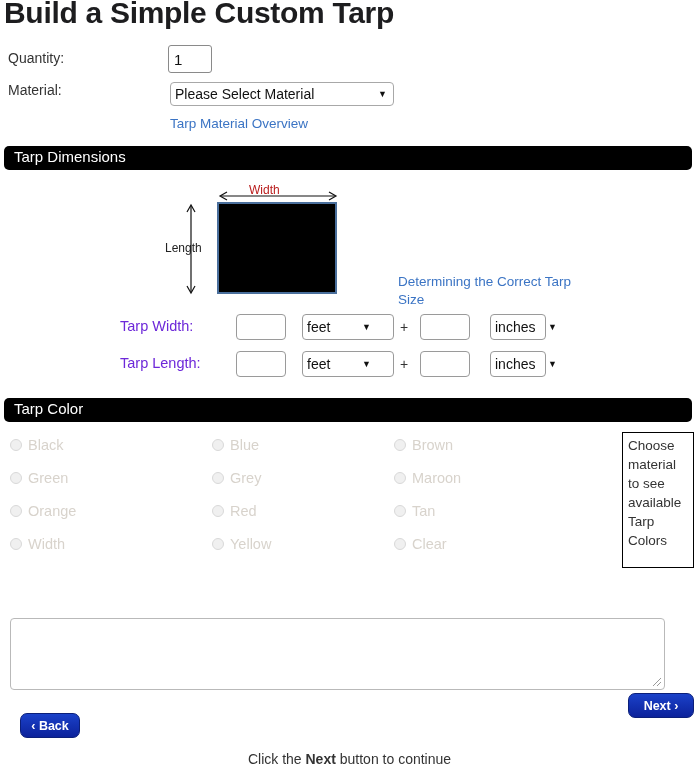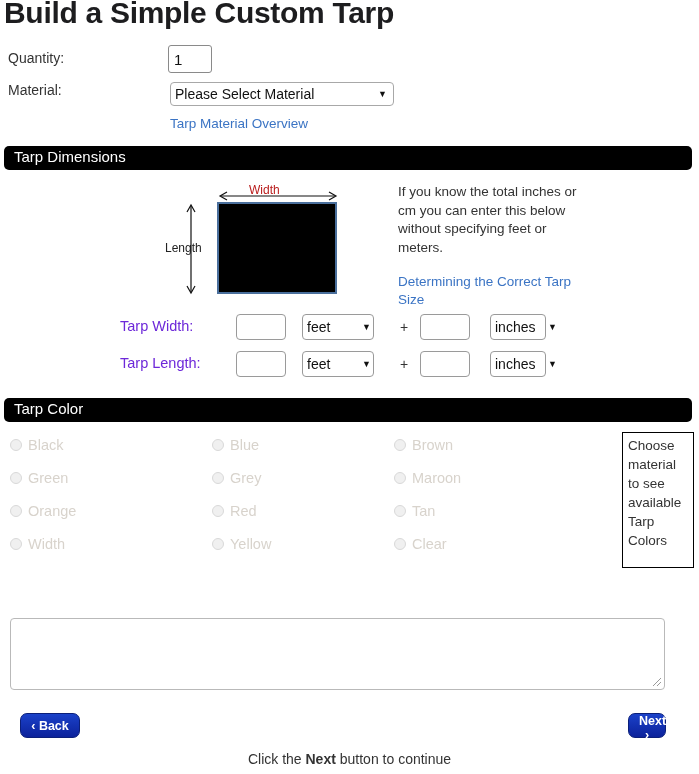--- a/index.html
+++ b/index.html
@@ -98,21 +98,21 @@
     background: #fff; font-size: 14px; padding: 2px 5px;
     font-family: "Liberation Sans", sans-serif;
   }
   .dim-select {
     position: absolute; height: 26px;
     border: 1px solid #9a9a9a; border-radius: 4px;
     background: #fff; font-size: 14px; padding: 1px 4px; color: #111;
     font-family: "Liberation Sans", sans-serif;
     -webkit-appearance: none; appearance: none;
   }
-  .sel-feet { width: 72px; }
+  .sel-feet { width: 92px; }
   .sel-inches { width: 56px; }
   .sel-arrow { position: absolute; font-size: 9px; color: #111; pointer-events: none; }
   .plus-sign { position: absolute; font-size: 14px; color: #333; }
 
   
   .color-opt { position: absolute; font-size: 14.5px; color: #d8d3cc; }
   .color-opt .radio {
     display: inline-block; width: 12px; height: 12px;
     border: 1px solid #d9d9d9; border-radius: 50%;
     background: #f0f0f0; vertical-align: -1px; margin-right: 6px;
@@ -142,21 +142,21 @@
   
   .nav-btn {
     position: absolute; height: 25px;
     border: 1px solid #0b1f7a; border-radius: 7px;
     background: linear-gradient(to bottom, #1b42c9 0%, #1433b4 45%, #0c229b 100%);
     color: #ffffff; font-size: 12.5px; font-weight: bold;
     cursor: pointer; padding: 0 10px;
     font-family: "Liberation Sans", sans-serif;
   }
   #btn-back { left: 20px; top: 713px; width: 60px; }
-  #btn-next { left: 628px; top: 713px; width: 38px; }
+  #btn-next { left: 628px; top: 693px; width: 66px; }
 
   .footer-note {
     position: absolute; left: 0; top: 751px; width: 699px;
     text-align: center; font-size: 14px; color: #333;
   }
   .footer-note b { font-weight: bold; }
 </style>
 </head>
 <body>
 
@@ -186,21 +186,20 @@
       <polyline points="112,2 119,6 112,10" fill="none" stroke="#111" stroke-width="1.2"></polyline>
     </svg>
     <svg class="arrow-v" viewBox="0 0 12 94">
       <line x1="6" y1="4" x2="6" y2="90" stroke="#111" stroke-width="1.2"></line>
       <polyline points="2,10 6,3 10,10" fill="none" stroke="#111" stroke-width="1.2"></polyline>
       <polyline points="2,84 6,91 10,84" fill="none" stroke="#111" stroke-width="1.2"></polyline>
     </svg>
     <div class="tarp-rect"></div>
   </div>
 
-  <div class="info-text">If you know the total inches or cm you can enter this below without specifying feet or meters.</div>
   <a class="link link-tarp-size">Determining the Correct Tarp Size</a>
 
   <div class="dim-label" style="left:120px; top:318px;">Tarp Width:</div>
   <input class="dim-input" style="left: 236px; top: 314px;" type="text" value="">
   <select class="dim-select sel-feet" style="left:302px; top:314px;">
     <option>feet</option>
   </select>
   <span class="sel-arrow" style="left:362px; top:322px;">▼</span>
   <span class="plus-sign" style="left:400px; top:319px;">+</span>
   <input class="dim-input" style="left: 420px; top: 314px;" type="text" value="">

